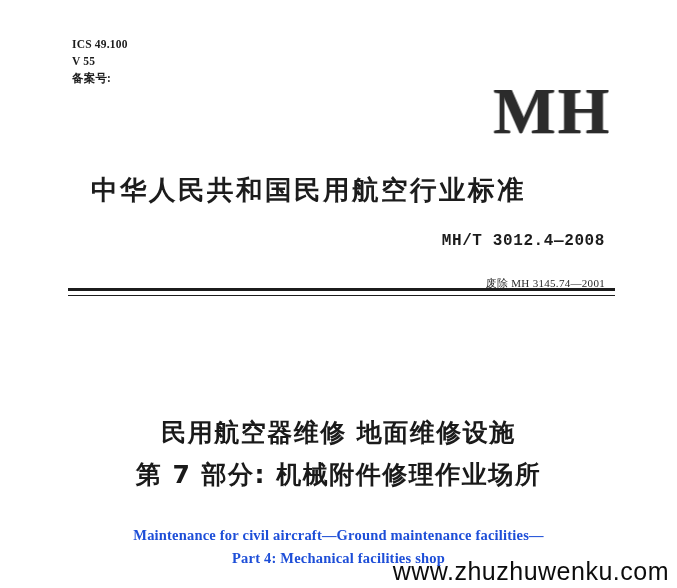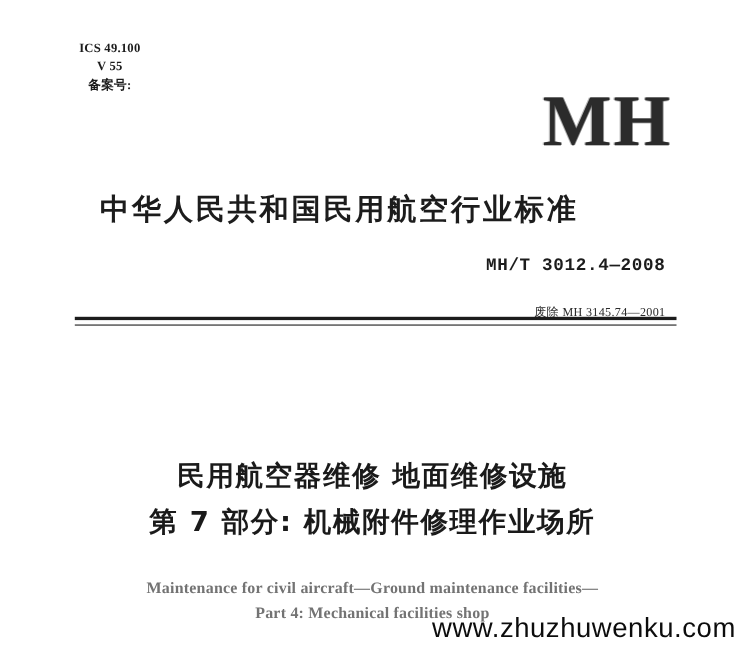--- a/index.html
+++ b/index.html
@@ -29,21 +29,21 @@
     position: absolute;
     left: 72px;
     top: 36px;
     font-family: "Liberation Serif", serif;
     font-size: 11.5px;
     font-weight: bold;
     line-height: 17px;
     letter-spacing: 0.2px;
     color: #1c1c1c;
   }
-  .codes div { white-space: nowrap; text-align: center; }
+  .codes div { white-space: nowrap; }
 
   
   .mh-logo {
     position: absolute;
     right: 66px;
     top: 78px;
     font-family: "Liberation Serif", serif;
     font-weight: bold;
     font-size: 66px;
     line-height: 66px;
@@ -128,21 +128,21 @@
     position: absolute;
     left: 0;
     right: 0;
     top: 524px;
     text-align: center;
     font-family: "Liberation Serif", serif;
     font-weight: bold;
     font-size: 14.5px;
     letter-spacing: 0.2px;
     line-height: 23px;
-    color: #737373;
+    color: #1d4ed8;
     white-space: nowrap;
   }
   .doc-title-en .line2 { display: block; }
 
   
   .watermark {
     position: absolute;
     right: 8px;
     bottom: 2px;
     font-family: "Liberation Sans", sans-serif;

